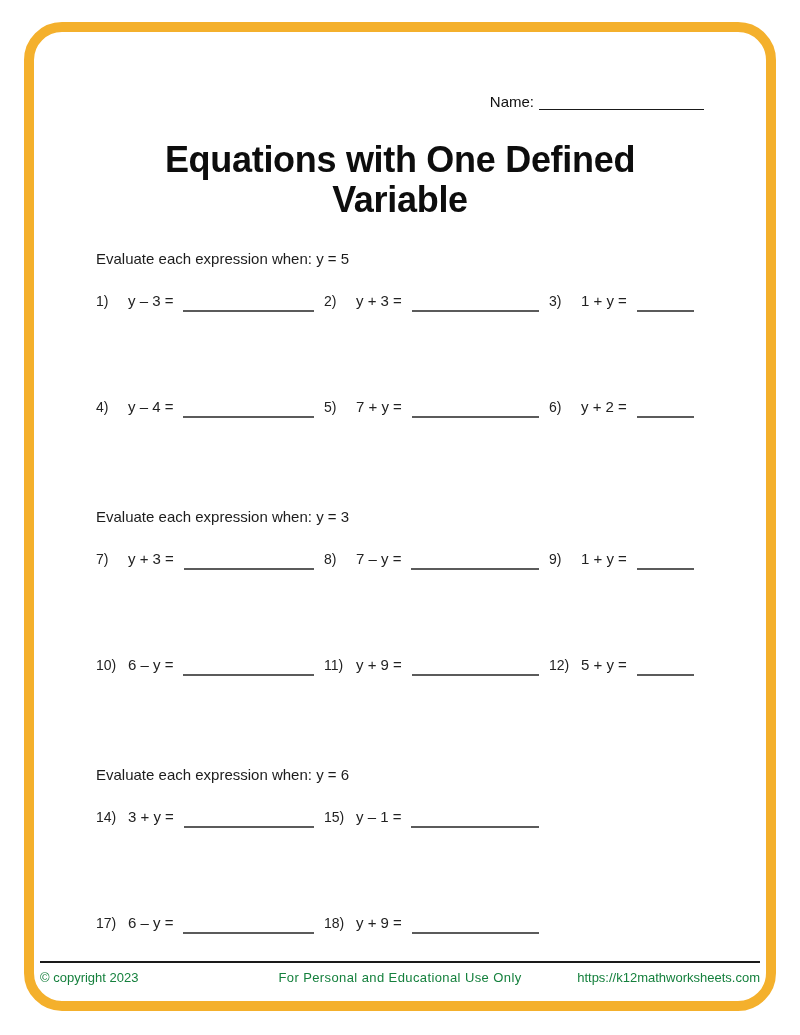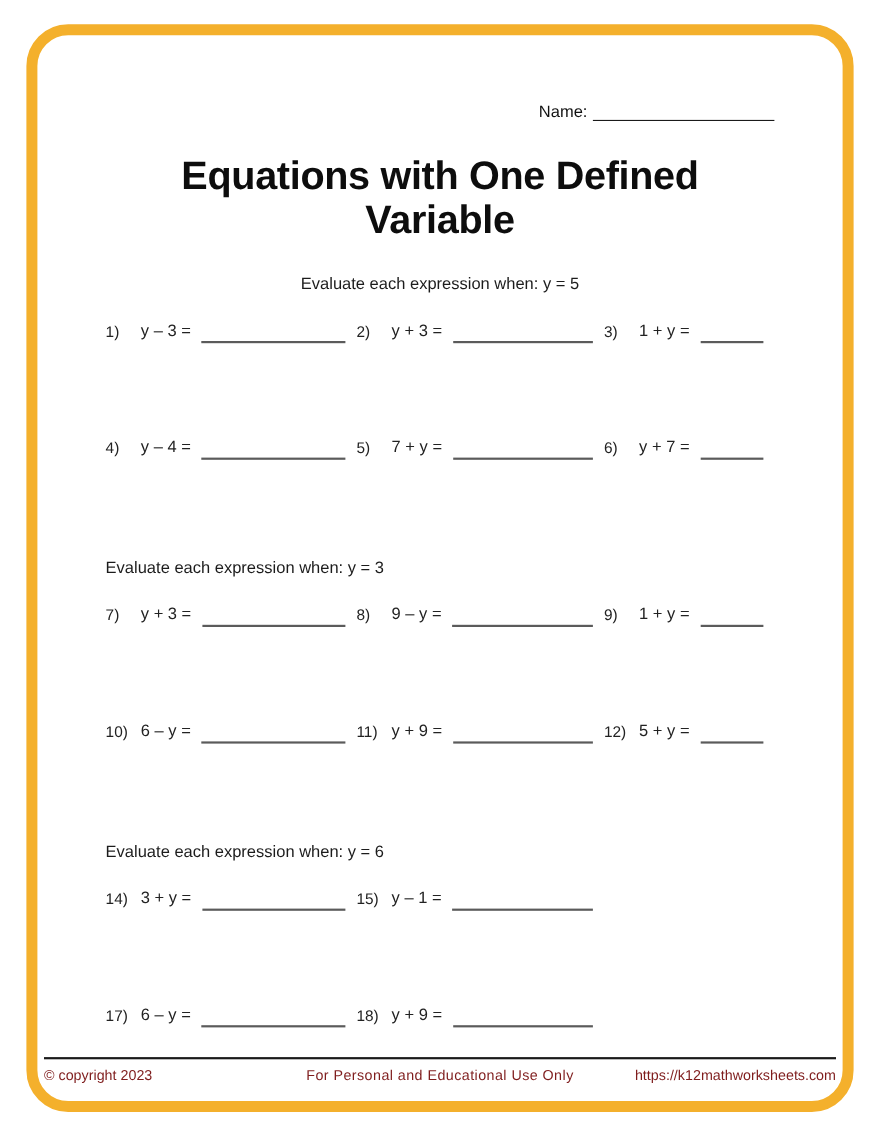--- a/index.html
+++ b/index.html
@@ -50,21 +50,21 @@
     line-height: 40px;
     color: #0d0d0d;
   }
   
   .instruction {
     font-size: 15px;
     color: #1c1c1c;
     height: 18px;
     line-height: 18px;
   }
-  .instr-1 { margin-top: 30px; text-align: center; }
+  .instr-1 { margin-top: 30px; }
   .instr-2, .instr-3 { margin-top: 90px; }
   .prob-row {
     display: grid;
     grid-template-columns: 228px 225px 1fr;
     margin-top: 22px;
     height: 22px;
   }
   .prob-row.second { margin-top: 84px; }
   .problem {
     display: flex;
@@ -101,21 +101,21 @@
   .footer-rule {
     border-top: 2px solid #1a1a1a;
     height: 0;
   }
   .footer-row {
     margin-top: 7px;
     display: grid;
     grid-template-columns: 1fr auto 1fr;
     align-items: center;
     font-size: 13px;
-    color: #7f1d1d;
+    color: #15803d;
   }
   .footer-left { justify-self: start; }
   .footer-center { justify-self: center; letter-spacing: 0.4px; }
   .footer-right { justify-self: end; }
 </style>
 </head>
 <body>
 
 <div class="page-border">
   <div class="content">
@@ -151,35 +151,35 @@
         <span class="expr">y – 4 =</span>
         <span class="answer-blank"></span>
       </div>
       <div class="problem">
         <span class="pnum">5)</span>
         <span class="expr">7 + y =</span>
         <span class="answer-blank"></span>
       </div>
       <div class="problem">
         <span class="pnum">6)</span>
-        <span class="expr">y + 7 =</span>
+        <span class="expr">y + 2 =</span>
         <span class="answer-blank"></span>
       </div>
     </div>
 
     <div class="instruction instr-2">Evaluate each expression when: y = 3</div>
     <div class="prob-row">
       <div class="problem">
         <span class="pnum">7)</span>
         <span class="expr">y + 3 =</span>
         <span class="answer-blank"></span>
       </div>
       <div class="problem">
         <span class="pnum">8)</span>
-        <span class="expr">9 – y =</span>
+        <span class="expr">7 – y =</span>
         <span class="answer-blank"></span>
       </div>
       <div class="problem">
         <span class="pnum">9)</span>
         <span class="expr">1 + y =</span>
         <span class="answer-blank"></span>
       </div>
     </div>
     <div class="prob-row second">
       <div class="problem">

